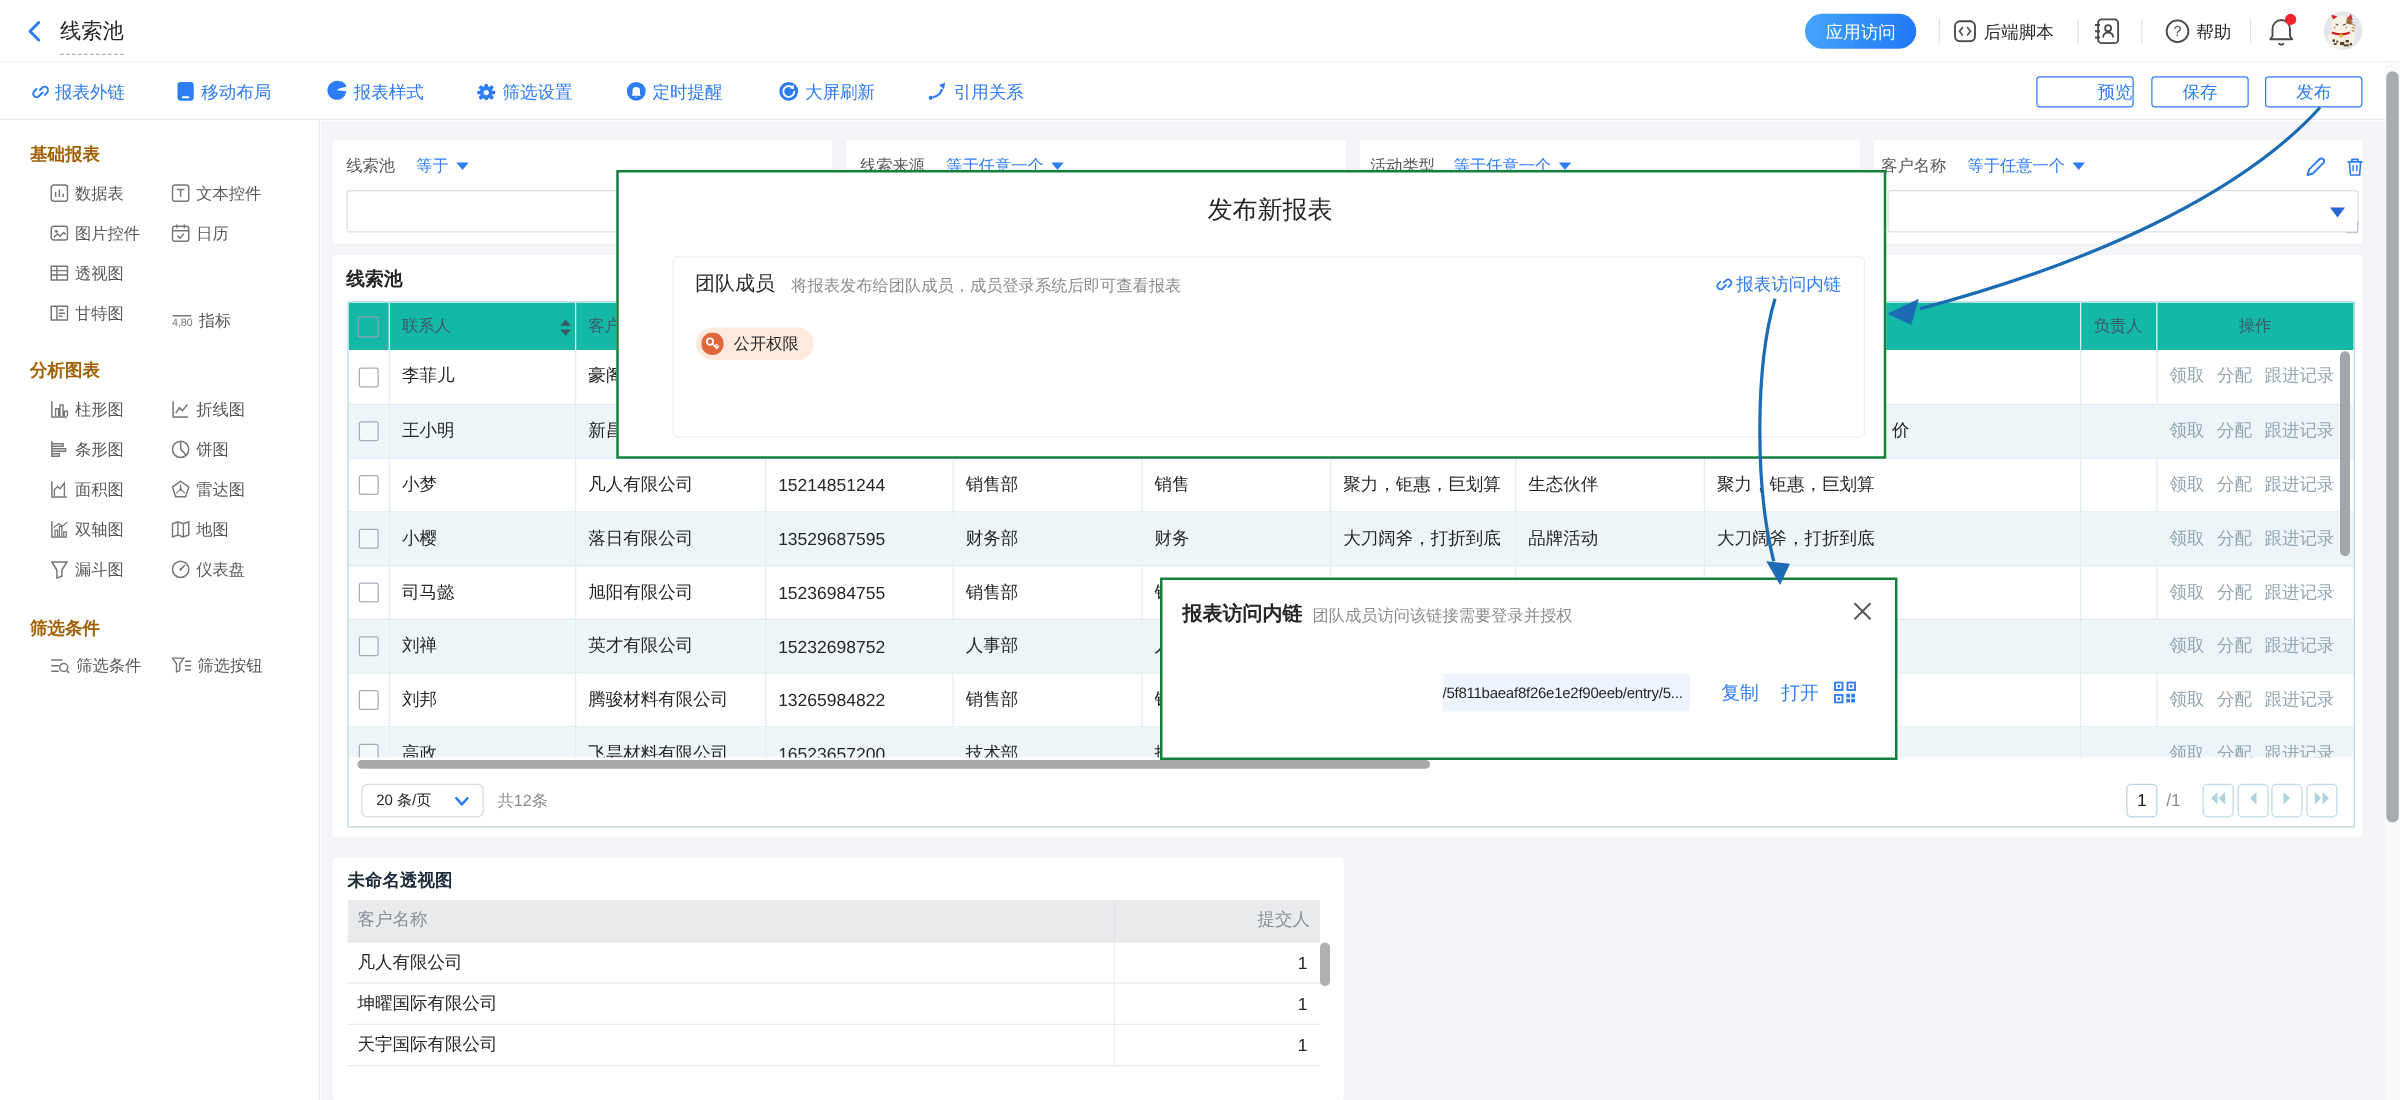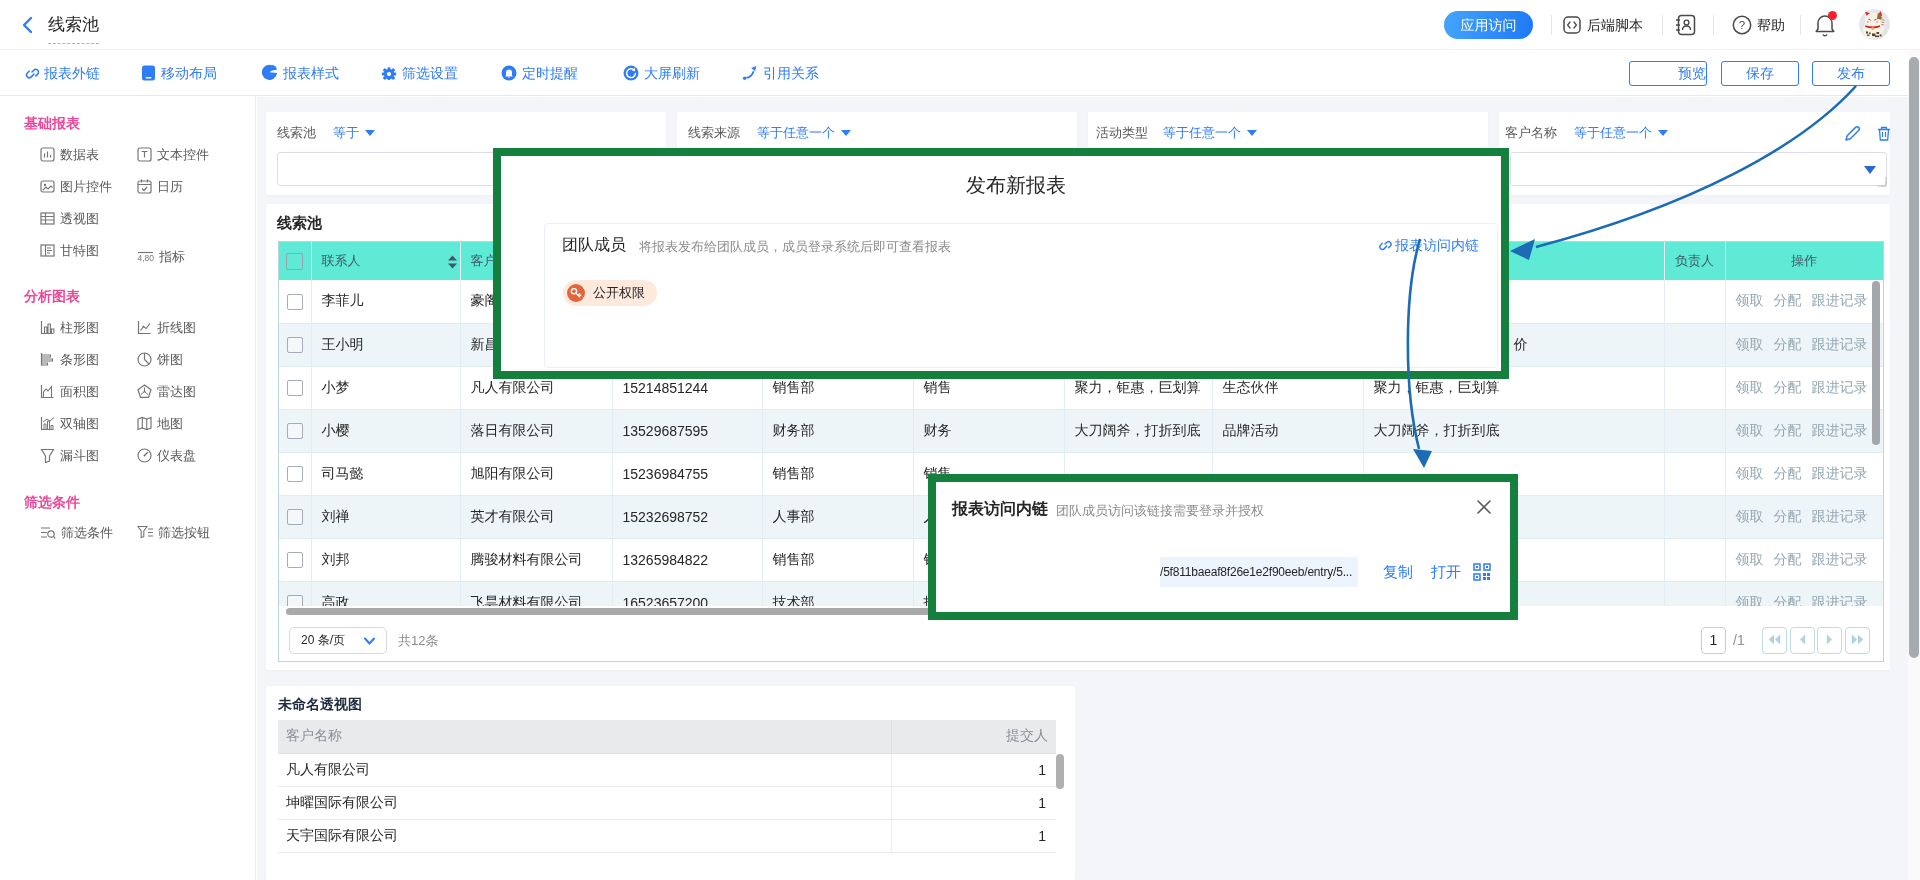--- a/index.html
+++ b/index.html
@@ -6,21 +6,21 @@
 html,body{width:1920px;height:880px;overflow:hidden;font-family:"Liberation Sans",sans-serif;background:#fff;}
 .abs{position:absolute;}
 #stage{position:relative;width:1920px;height:880px;overflow:hidden;}
 
 #topbar{position:absolute;left:0;top:0;width:1920px;height:50px;background:#fff;border-bottom:1px solid #f0f0f0;z-index:5;}
 #toolbar{position:absolute;left:0;top:50px;width:1920px;height:46px;background:#fff;border-bottom:1px solid #e8e8e8;z-index:5;}
 .tbitem{position:absolute;top:0;height:46px;line-height:46px;font-size:14px;color:#2e7cf6;white-space:nowrap;}
 .tbitem svg{vertical-align:-3px;margin-right:5px;}
 .obtn{position:absolute;top:11px;width:78px;height:25px;border:1px solid #2e7cf6;border-radius:3px;color:#2e7cf6;font-size:14px;text-align:center;line-height:23px;background:#fff;}
 #sidebar{position:absolute;left:0;top:96px;width:256px;height:784px;background:#fff;border-right:1px solid #ededed;}
-.sbtitle{position:absolute;left:24px;font-size:14px;font-weight:bold;color:#ec4899;}
+.sbtitle{position:absolute;left:24px;font-size:14px;font-weight:bold;color:#a16207;}
 .sbitem{position:absolute;font-size:13px;color:#595959;white-space:nowrap;}
 .sbitem svg{vertical-align:-3px;margin-right:5px;}
 #canvas{position:absolute;left:257px;top:97px;width:1651px;height:783px;background:#f3f5f9;}
 .card{position:absolute;background:#fff;border-radius:2px;box-shadow:0 1px 3px rgba(0,0,0,0.03);}
 .flabel{position:absolute;top:124px;font-size:13px;color:#595959;}
 .fop{position:absolute;top:124px;font-size:13px;color:#2e7cf6;}
 .caret{display:inline-block;width:0;height:0;border-left:5px solid transparent;border-right:5px solid transparent;border-top:6px solid #2e7cf6;margin-left:6px;vertical-align:1px;}
 .finput{position:absolute;top:152px;height:34px;background:#fff;border:1px solid #dcdfe6;border-radius:3px;}
 </style>
 </head>
@@ -444,35 +444,35 @@
             <td>1</td>
           </tr>
 </tbody>
       </table>
 </div>
 <div class="abs" style="left:1056px;top:754px;width:8px;height:35px;border-radius:4px;background:#b0b0b0;"></div>
 
 <div class="abs" style="left:1908px;top:50px;width:12px;height:830px;background:#fafafa;z-index:70;"></div>
 <div class="abs" style="left:1909px;top:57px;width:10px;height:601px;border-radius:5px;background:#a7abb0;z-index:71;"></div>
 <style>
-#thead th{background:#5eead4;height:38px;font-weight:normal;color:#3d5866;font-size:13px;text-align:left;padding:0 0 0 10px;border-right:1px solid rgba(255,255,255,0.85);}
+#thead th{background:#14b8a6;height:38px;font-weight:normal;color:#3d5866;font-size:13px;text-align:left;padding:0 0 0 10px;border-right:1px solid rgba(255,255,255,0.85);}
 #thead th:first-child{text-align:center;padding:0;}
 #gridclip td{height:43px;padding:0 0 0 10px;border-right:1px solid #e3eef4;border-bottom:1px solid #dfecf2;white-space:nowrap;overflow:hidden;}
 #gridclip td:first-child{text-align:center;padding:0;}
 #gridclip tr.r1 td{background:#eef5f8;}
 .cb{display:inline-block;width:16px;height:16px;border:1px solid #a5acb8;border-radius:2px;background:rgba(255,255,255,0.35);vertical-align:middle;}
 .cb.big{width:17px;height:17px;border-color:#98a2b0;background:transparent;}
 .ops{color:#94a6b2;}
 .ops span{margin-right:10px;}
 .pgbtn{position:absolute;top:627px;width:25px;height:27px;background:#fff;border:1px solid #bfdbe5;border-radius:4px;text-align:center;line-height:24px;}
 #pivot th{background:#e9eaec;height:33px;font-weight:normal;color:#8a8f99;font-size:14px;text-align:left;padding-left:8px;border-bottom:1px solid #dfe1e6;}
 #pivot td{height:33px;color:#262626;padding-left:8px;border-bottom:1px solid #e8eaee;background:#fff;}
 #pivot td+td{text-align:right;padding-right:10px;border-left:1px solid #eceef0;}
 #pivot th+th{border-left:1px solid #dfe1e6;}
-.modal{position:absolute;background:#fff;border:8px solid #15803d;margin-top:12px;}
+.modal{position:absolute;background:#fff;border:2px solid #15803d;}
 </style>
 
 <div class="modal" style="left:493px;top:136px;width:1016px;height:231px;z-index:30;">
   <div style="text-align:center;font-size:20px;color:#262626;margin-top:16px;text-indent:30px;">发布新报表</div>
   <div style="position:absolute;left:43px;top:67px;width:954px;height:145px;border:1px solid #e9eff7;border-radius:4px;background:#fff;">
     <span style="position:absolute;left:17px;top:11px;font-size:16px;color:#262626;">团队成员</span>
     <span style="position:absolute;left:94px;top:14px;font-size:13px;color:#8c8c8c;">将报表发布给团队成员，成员登录系统后即可查看报表</span>
     <span style="position:absolute;right:18px;top:13px;font-size:14px;color:#2e7cf6;"><svg style="vertical-align:-3px;margin-right:3px;" width="15" height="15" viewBox="0 0 16 16">
             <path d="M6.5 9.5 L9.5 6.5 M7.5 4.5 l1.8-1.8 a2.75 2.75 0 0 1 3.9 3.9 L11.4 8.4 M8.6 7.6 l-1.8 1.8 a2.75 2.75 0 0 1 -3.9 -3.9 L4.6 3.7" transform="translate(1,2)" fill="none" stroke="#2e7cf6" stroke-width="1.5" stroke-linecap="round"></path>
           </svg>报表访问内链</span>

